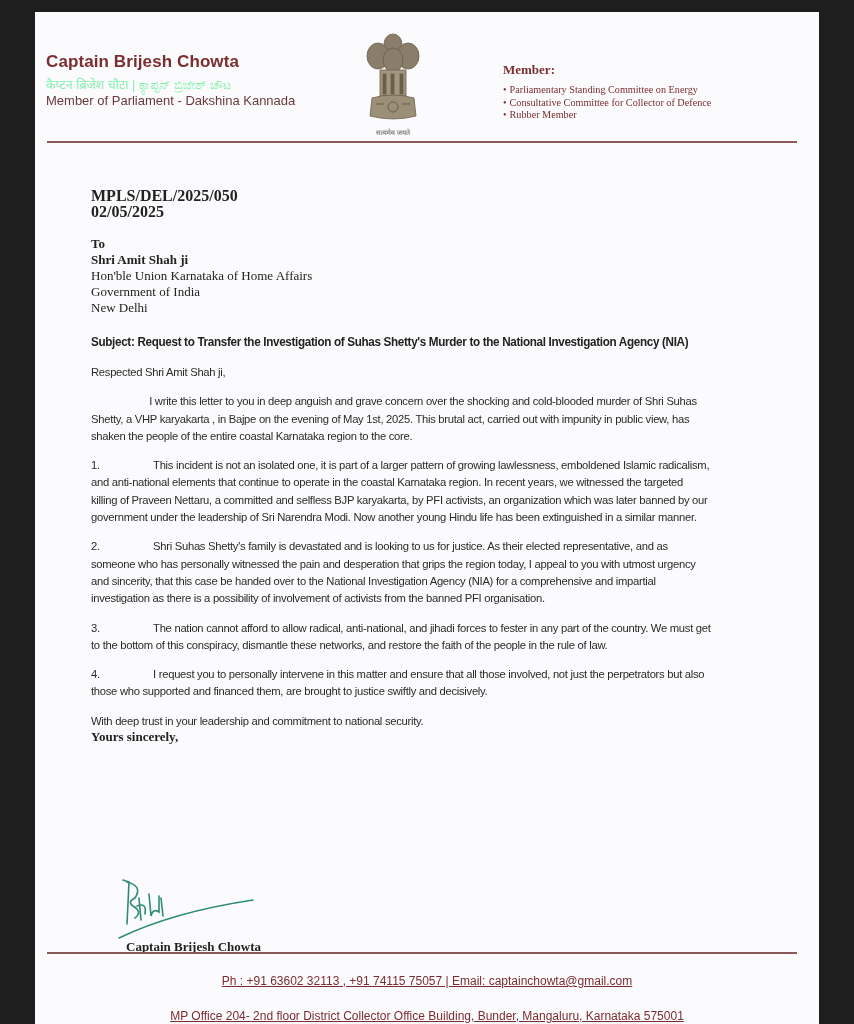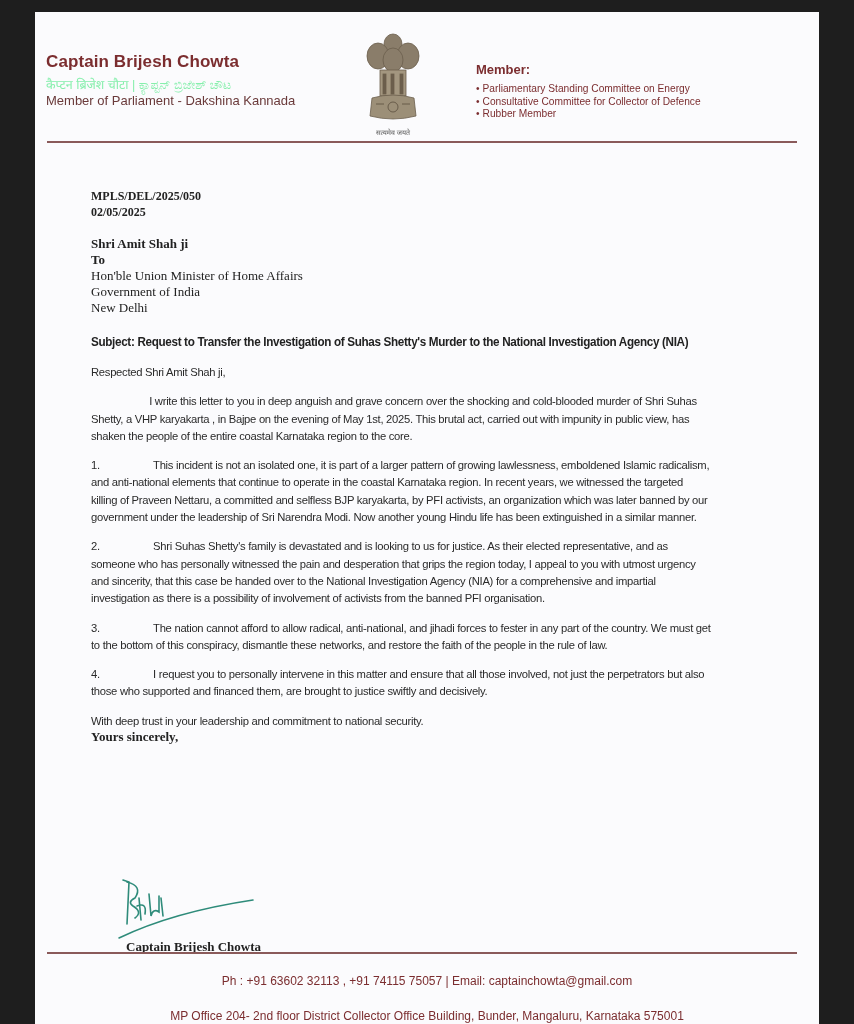--- a/index.html
+++ b/index.html
@@ -13,46 +13,46 @@
     position: absolute; left: 35px; top: 12px;
     width: 784px; height: 1020px;
     background: #fbfbfd;
   }
   .hdr-left { position: absolute; left: 46px; top: 52px; color: #7a2e2e; font-family: "Liberation Sans", sans-serif; }
   .hdr-name { font-size: 17px; font-weight: bold; color: #7b2d2f; letter-spacing: 0.1px; }
   .hdr-native { font-size: 12.5px; color: #86efac; margin-top: 4px; }
   .hdr-mp { font-size: 13px; color: #6a3a3a; }
   .emblem { position: absolute; left: 358px; top: 30px; width: 70px; height: 112px; }
   .emblem-motto { position: absolute; left: 0; top: 98px; width: 70px; text-align: center; font-size: 7px; color: #555; font-family: "Liberation Sans", sans-serif; }
-  .hdr-right { position: absolute; left: 476px; top: 62px; font-family: Liberation Sans, sans-serif; }
+  .hdr-right { position: absolute; left: 503px; top: 62px; font-family: Liberation Serif, serif; }
   .member-title { font-size: 13px; color: #7b2d2f; font-weight: bold; }
   .member-list { list-style: none; margin: 6px 0 14px 0; padding: 0; }
   .member-list li { font-size: 10.2px; color: #7b2d2f; line-height: 12.5px; }
   .member-list li::before { content: "\2022"; margin-right: 3px; color: #7b2d2f; }
   .rule { position: absolute; left: 12px; width: 750px; height: 2px; background: #8a5a5a; }
   .rule.top { top: 141px; }
   .rule.bottom { top: 952px; }
   .body-text { position: absolute; left: 91px; top: 188px; width: 640px; color: #222; }
-  .ref { font-weight: bold; font-size: 12px; line-height: 16px; color: #222; font-family: Liberation Serif, serif; }
+  .ref { font-weight: bold; font-size: 16px; line-height: 16px; color: #222; font-family: Liberation Serif, serif; }
   .to { margin-top: 16px; font-size: 13px; line-height: 16px; }
   .to .b { font-weight: bold; }
   .subject {
     margin-top: 18px; font-weight: bold; font-size: 12.2px; line-height: 17px;
     font-family: "Liberation Sans", sans-serif; letter-spacing: -0.35px; transform: scaleX(0.96); transform-origin: left;
   }
   .p { font-family: "Liberation Sans", sans-serif; font-size: 11.6px; line-height: 17.3px; letter-spacing: -0.3px; color: #2a2a2a; transform: scaleX(0.97); transform-origin: left; }
   .salute { margin-top: 12px; }
   .intro { margin-top: 12px; text-indent: 60px; }
   .num { margin-top: 12px; }
   .num .n { display: inline-block; width: 64px; }
   .closing { margin-top: 12px; }
   .yours { margin-top: 0; font-weight: bold; font-size: 13px; font-family: "Liberation Serif", serif; }
   .sig { position: absolute; left: 113px; top: 872px; width: 150px; height: 70px; }
   .signame { position: absolute; left: 126px; top: 939px; font-weight: bold; font-size: 13px; color: #222; }
-  .footer { position: absolute; left: 0; top: 974px; width: 854px; text-align: center; font-family: "Liberation Sans", sans-serif; color: #7b2d2f; font-size: 12px; }
+  .footer { position: absolute; left: 0; top: 974px; width: 854px; text-align: center; font-family: "Liberation Sans", sans-serif; color: #7b2d2f; font-size: 12px; text-decoration: underline; }
   .footer .line2 { margin-top: 21px; }
 </style>
 </head>
 <body>
 
 <div class="paper"></div>
 
 <div class="hdr-left">
   <div class="hdr-name">Captain Brijesh Chowta</div>
   <div class="hdr-native">कैप्टन ब्रिजेश चौटा | ಕ್ಯಾಪ್ಟನ್ ಬ್ರಿಜೇಶ್ ಚೌಟ</div>
@@ -87,23 +87,23 @@
   </ul>
 </div>
 
 <div class="rule top" style="left:47px;"></div>
 
 <div class="body-text">
   <div class="ref">MPLS/DEL/2025/050</div>
   <div class="ref">02/05/2025</div>
 
   <div class="to">
+    <div class="b">To</div>
     <div class="b">Shri Amit Shah ji</div>
-    <div class="b">To</div>
-    <div>Hon'ble Union Minister of Home Affairs</div>
+    <div>Hon'ble Union Karnataka of Home Affairs</div>
     <div>Government of India</div>
     <div>New Delhi</div>
   </div>
 
   <div class="subject">Subject:  Request to Transfer the Investigation of Suhas Shetty's Murder to the National Investigation Agency (NIA)</div>
 
   <div class="p salute">Respected Shri Amit Shah ji,</div>
 
   <div class="p intro">I write this letter to you in deep anguish and grave concern over the shocking and cold-blooded murder of Shri Suhas Shetty, a VHP karyakarta , in Bajpe on the evening of May 1st, 2025. This brutal act, carried out with impunity in public view, has shaken the people of the entire coastal Karnataka region to the core.</div>
 

